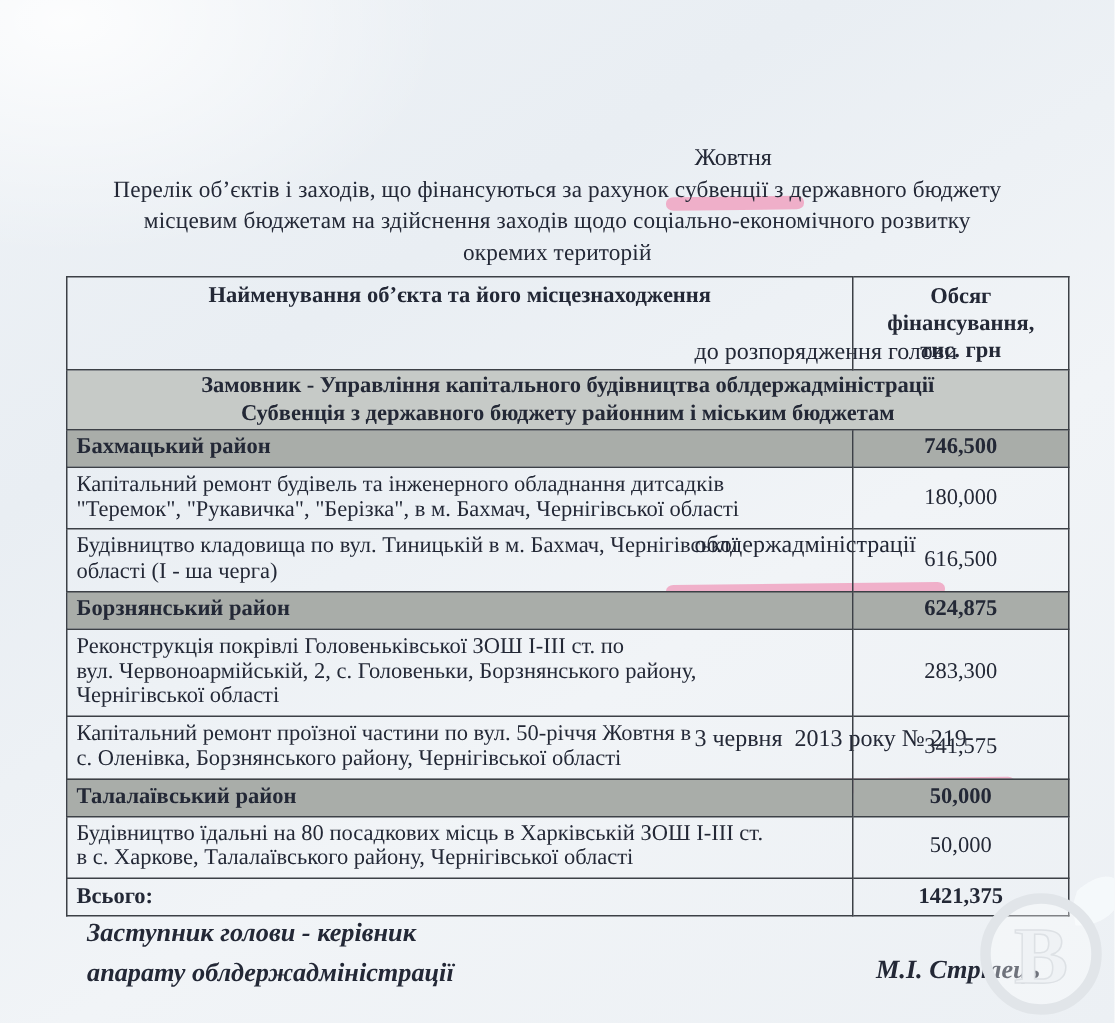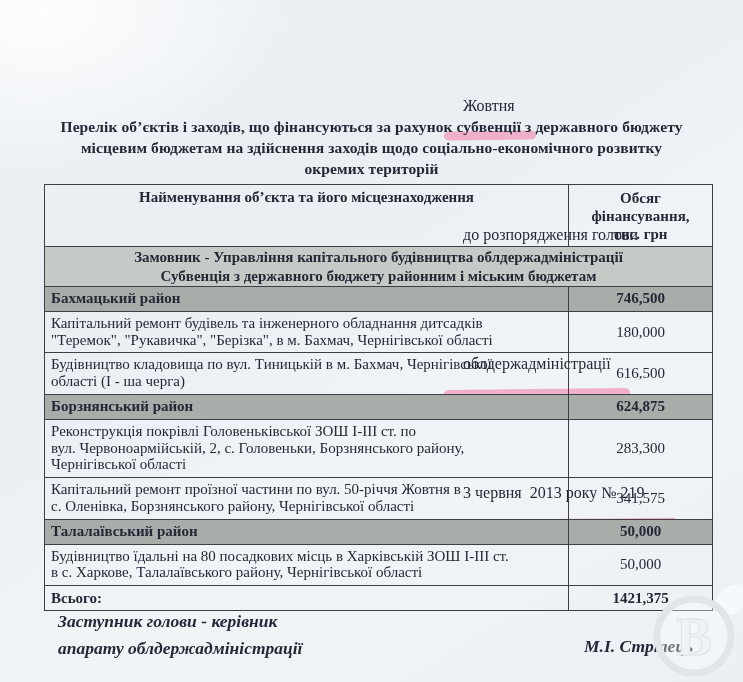--- a/index.html
+++ b/index.html
@@ -23,21 +23,21 @@
   }
   .ann-line span.txt { position:relative; }
   .ann-line:nth-child(1) .hl { width:92px; }
   .ann-line:nth-child(2) .hl { width:219px; bottom:-1px; }
   .ann-line:nth-child(3) .hl { width:186px; }
   .ann-line:nth-child(4) .hl { width:233px; bottom:-4px; height:10px; }
 
   
   .doc-title {
     position:absolute; top:116px; left:0; width:743px;
-    text-align:center; font-weight:bold; font-size:15.5px; line-height:21px;
+    text-align:center; font-weight:normal; font-size:15.5px; line-height:21px;
     white-space:pre-line; letter-spacing:0.1px;
   }
 
   
   table.doc-table {
     position:absolute; left:44px; top:184px; width:668px;
     border-collapse:collapse; table-layout:fixed;
     font-size:15px;
   }
   .doc-table col.col-name  { width:524px; }

